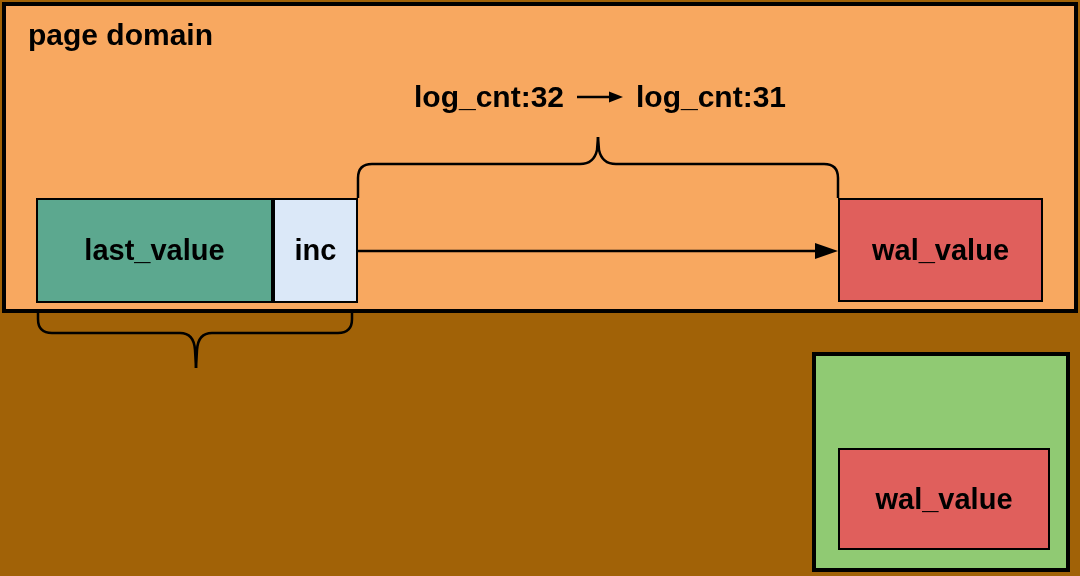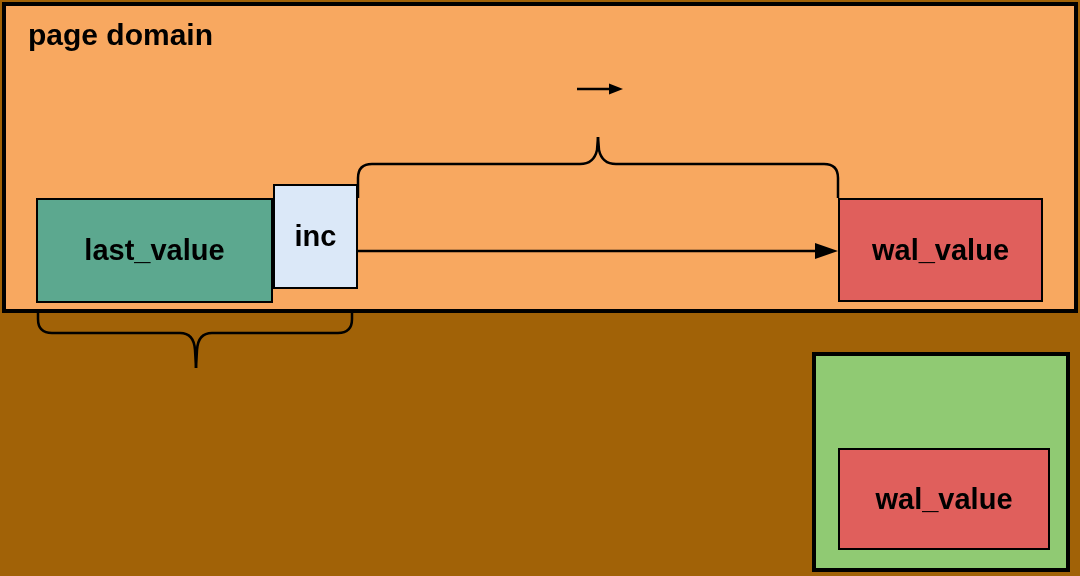--- a/index.html
+++ b/index.html
@@ -24,21 +24,21 @@
     box-sizing:border-box;
     display:flex;
     align-items:center;
     justify-content:center;
   }
   .cell-label{font-size:29px;letter-spacing:0px;}
   .domain-title{font-size:30px;line-height:1.1;}
   #page-domain{left:2px;top:2px;width:1076px;height:311px;}
   #page-domain-title{left:28px;top:18px;}
   #last-value-box{left:36px;top:198px;width:237px;height:105px;}
-  #inc-box{left:273px;top:184px;width:85px;height:105px;text-align:center;}
+  #inc-box{left:273px;top:198px;width:85px;height:105px;text-align:center;}
   #wal-value-page-box{left:838px;top:198px;width:205px;height:104px;}
   #wal-domain{left:812px;top:352px;width:258px;height:220px;}
   #wal-domain-title{left:826px;top:356px;}
   #wal-value-wal-box{left:838px;top:448px;width:212px;height:102px;}
   #log-transition-label{
     left:390px;top:80px;width:420px;
     display:flex;align-items:center;justify-content:center;gap:12px;
     font-size:30px;white-space:nowrap;
   }
   #new-last-value-label{left:78px;top:372px;font-size:31px;white-space:nowrap;}
@@ -55,24 +55,26 @@
 </head>
 <body>
 
 <div id="stage">
 
   <div id="page-domain" class="domain-box" style="background-color: rgb(248, 168, 96); border-color: rgb(0, 0, 0);"></div>
 
   <div id="page-domain-title" class="abs domain-title">page domain</div>
 
   <div id="log-transition-label" class="abs">
+    <span>log_cnt:32</span>
     <svg class="arrow-glyph-svg" width="48" height="18" viewBox="0 0 48 18" style="color: rgb(0, 0, 0);">
       <line x1="1" y1="9" x2="36" y2="9"></line>
       <polygon points="47,9 33,3.5 33,14.5"></polygon>
     </svg>
+    <span>log_cnt:31</span>
   </div>
 
   <div id="last-value-box" class="cell-box" style="background-color: rgb(92, 168, 143); border-color: rgb(0, 0, 0);">
     <span class="cell-label">last_value</span>
   </div>
 
   <div id="inc-box" class="cell-box" style="background-color: rgb(219, 232, 248); border-color: rgb(0, 0, 0);">
     <span class="cell-label">inc</span>
   </div>
 

